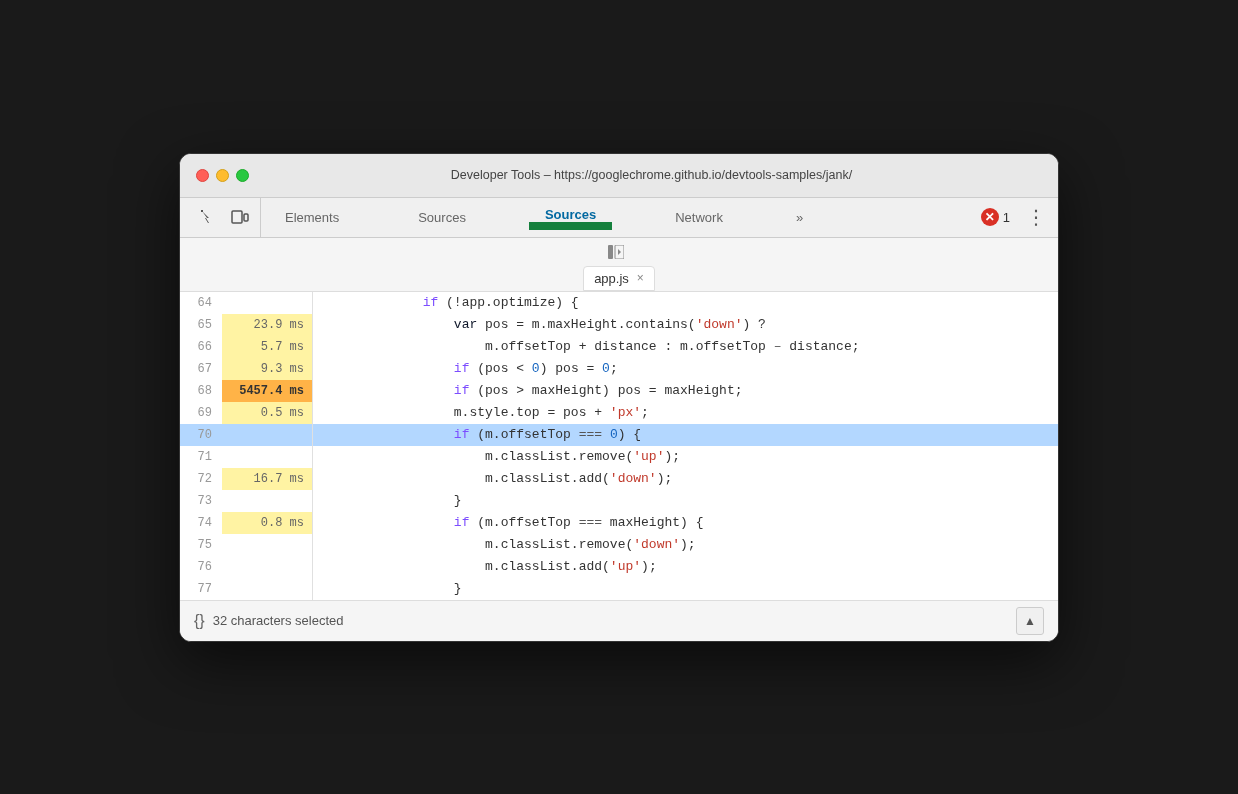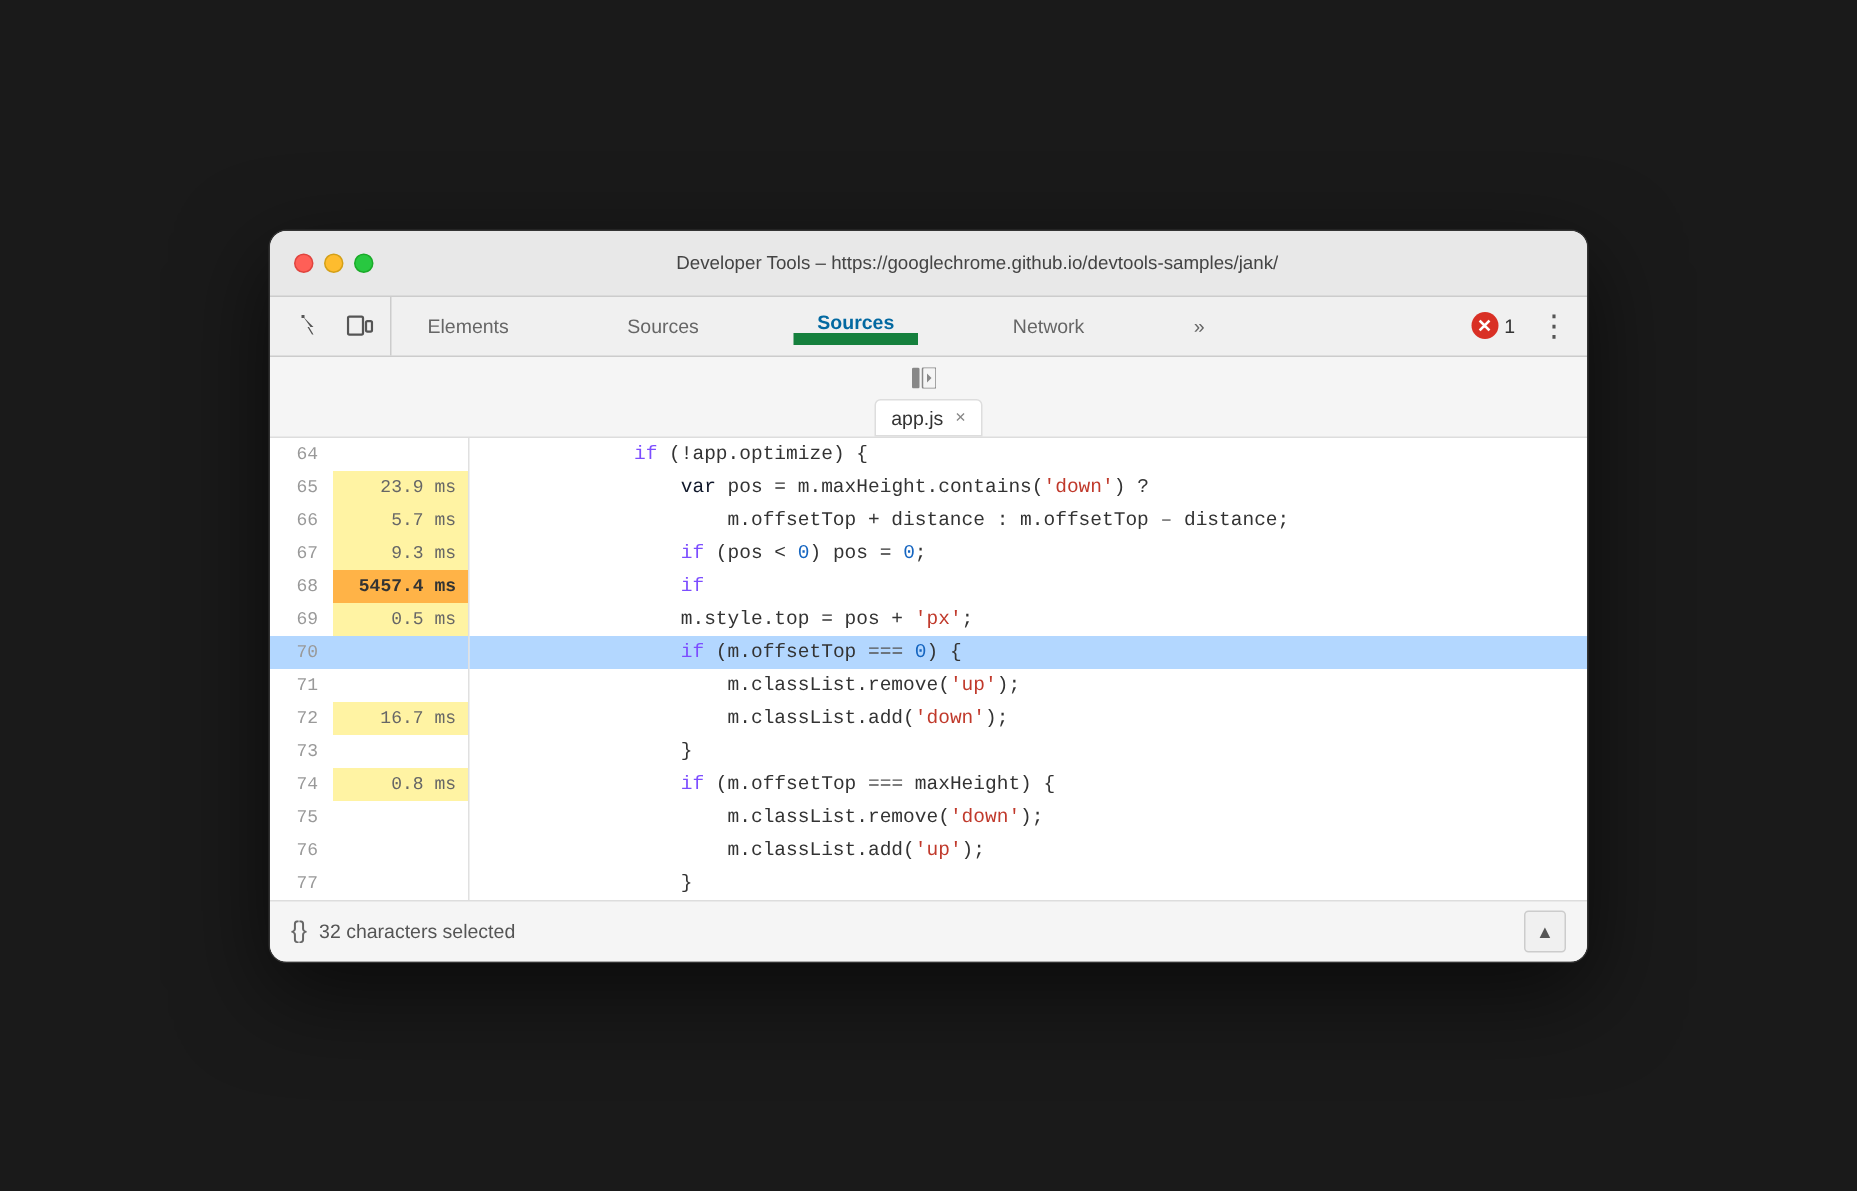--- a/index.html
+++ b/index.html
@@ -433,21 +433,21 @@
         <div class="line-num">67</div>
         <div class="timing-col timing-yellow">9.3 ms</div>
         <div class="divider-col"></div>
         <div class="code-content"><span class="fn">                </span><span class="kw">if</span><span class="fn"> (pos &lt; </span><span class="num">0</span><span class="fn">) pos = </span><span class="num">0</span><span class="fn">;</span></div>
       </div>
 
       <div class="code-line">
         <div class="line-num">68</div>
         <div class="timing-col timing-orange">5457.4 ms</div>
         <div class="divider-col"></div>
-        <div class="code-content"><span class="fn">                </span><span class="kw">if</span></div>
+        <div class="code-content"><span class="fn">                </span><span class="kw">if</span><span class="fn"> (pos &gt; maxHeight) pos = maxHeight;</span></div>
       </div>
 
       <div class="code-line">
         <div class="line-num">69</div>
         <div class="timing-col timing-yellow">0.5 ms</div>
         <div class="divider-col"></div>
         <div class="code-content"><span class="fn">                m.style.top = pos + </span><span class="str">'px'</span><span class="fn">;</span></div>
       </div>
 
       <div class="code-line line-highlighted">

